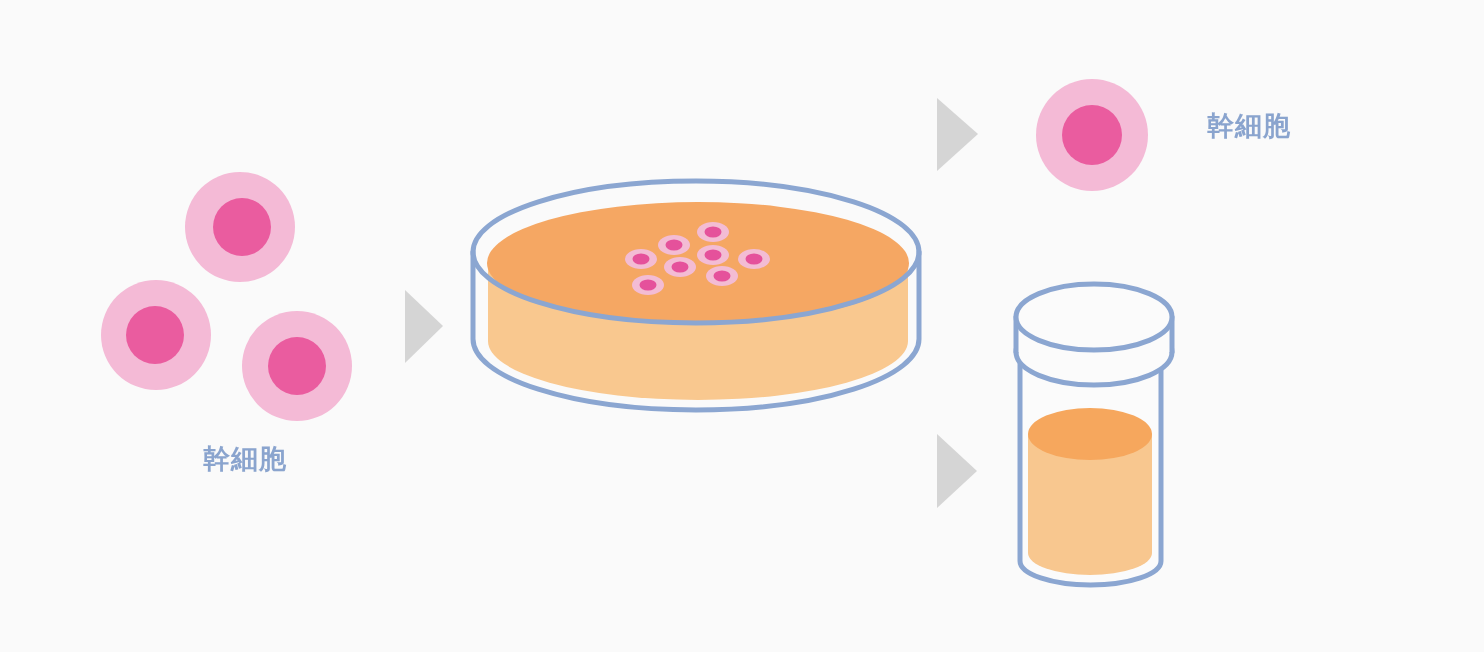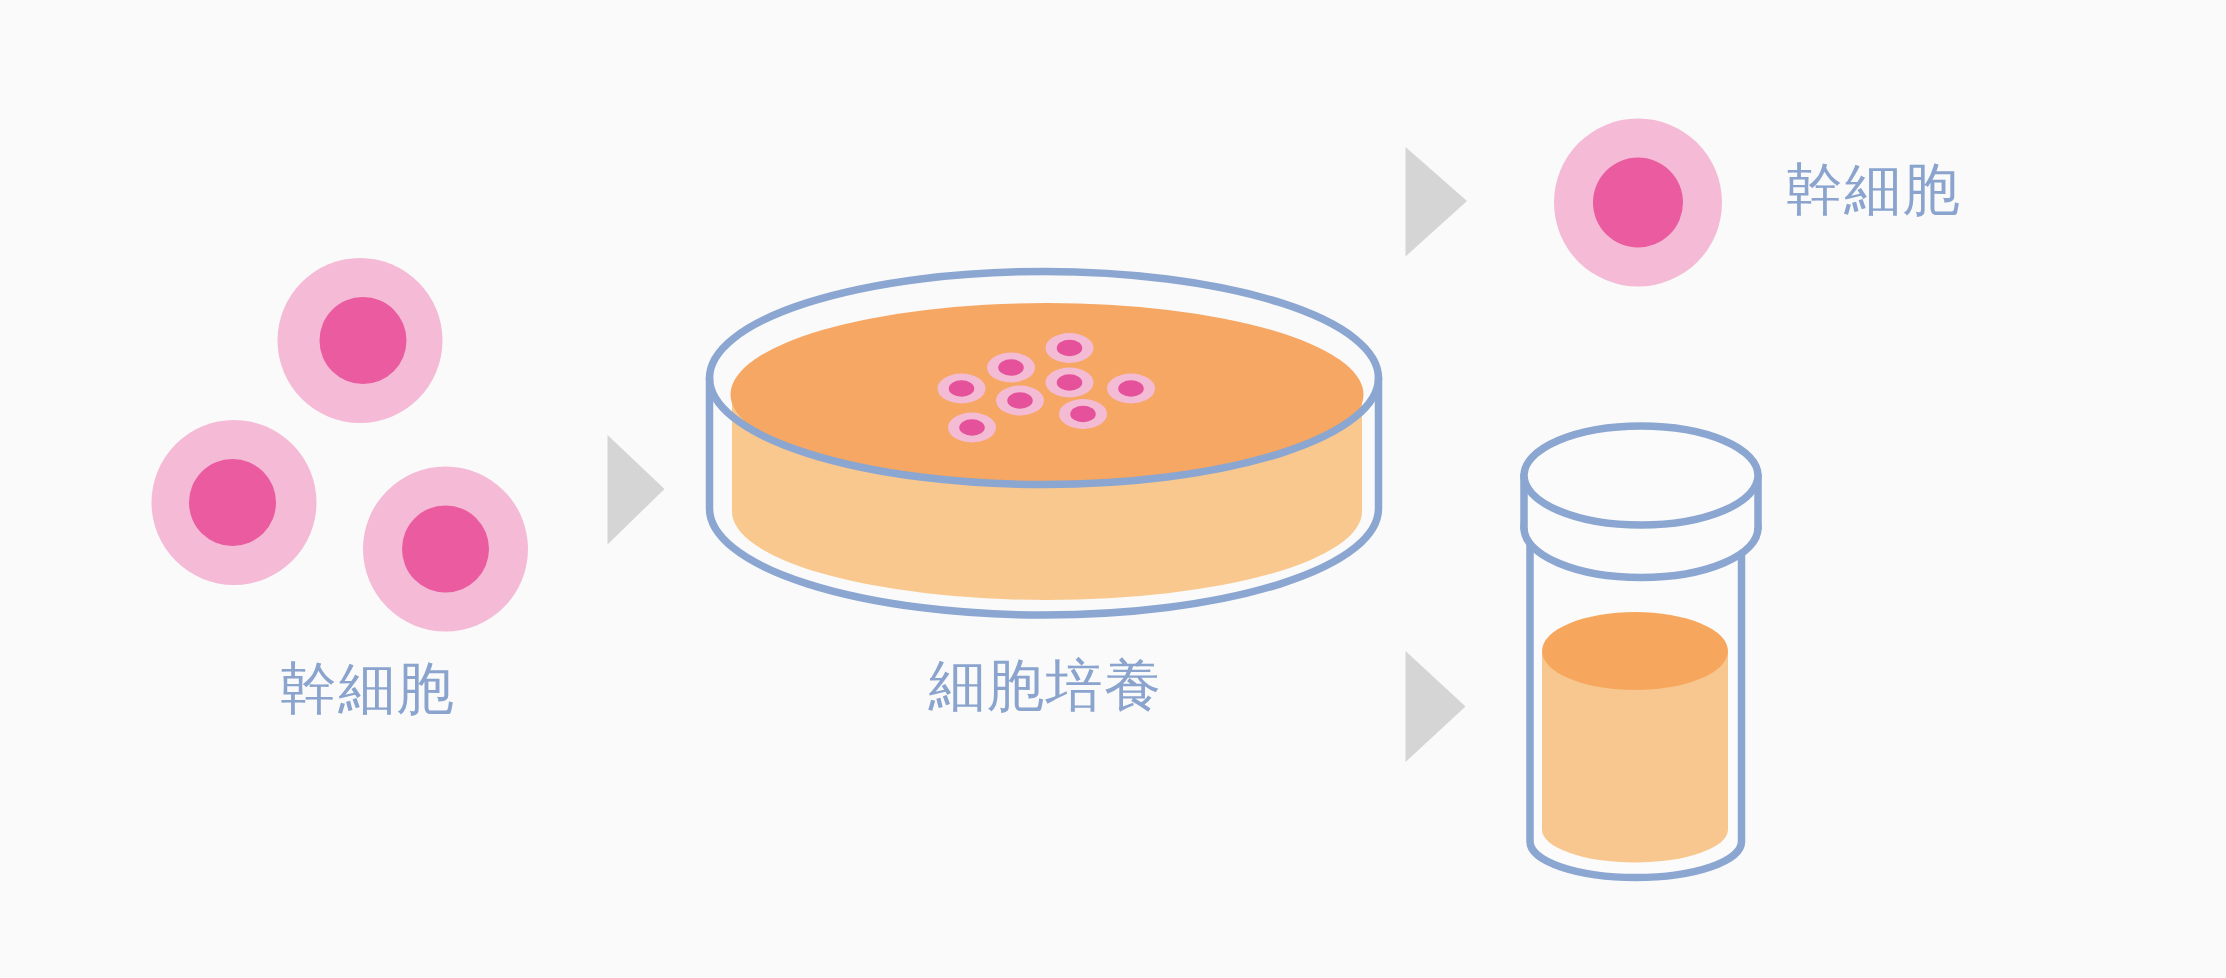--- a/index.html
+++ b/index.html
@@ -41,26 +41,27 @@
   .glass{fill:none;stroke:var(--outline-blue);stroke-width:5;stroke-linecap:round;}
   .glass-filled{fill:var(--container-white);stroke:var(--outline-blue);stroke-width:5;}
   .arrow{fill:var(--arrow-gray);}
   .cell-body{fill:var(--cell-body-pink);}
   .cell-nucleus{fill:var(--cell-nucleus-pink);}
   .dishcell-body{fill:var(--smallcell-body-pink);}
   .dishcell-nucleus{fill:var(--smallcell-nucleus-pink);}
 
   .label{
     position:absolute;
-    font-size:38px;
+    font-size:27px;
     line-height:36px;
     letter-spacing:1px;
     color:var(--label-blue);
     white-space:nowrap;
     transform:translateX(-50%);
+    font-weight:bold;
   }
 </style>
 </head>
 <body>
 
 <div class="stage">
 
   <svg class="diagram" width="1484" height="652" viewBox="0 0 1484 652">
 
     <g>
@@ -122,17 +123,16 @@
 
       <ellipse class="glass-filled" cx="1094" cy="352" rx="78" ry="33"></ellipse>
       <rect class="f-white" x="1016" y="317" width="156" height="35"></rect>
       <path class="glass" d="M1016,317 L1016,352 M1172,317 L1172,352"></path>
       <ellipse class="glass-filled" cx="1094" cy="317" rx="78" ry="33"></ellipse>
     </g>
   </svg>
 
   <div class="label" style="left:245px; top:441px;">幹細胞</div>
 
-  <div class="label" style="left:697px; top:439px;">細胞培養</div>
 
   <div class="label" style="left:1249px; top:108px;">幹細胞</div>
 
 </div>
 
 </body></html>

